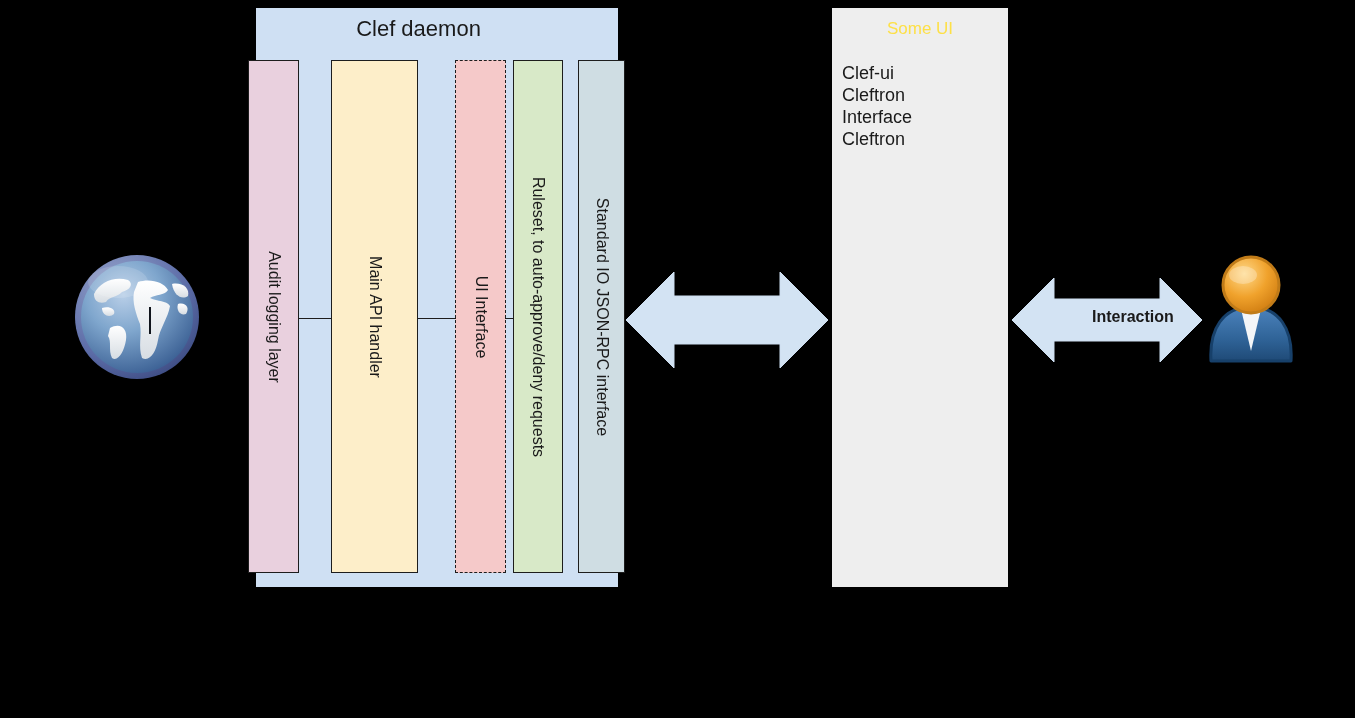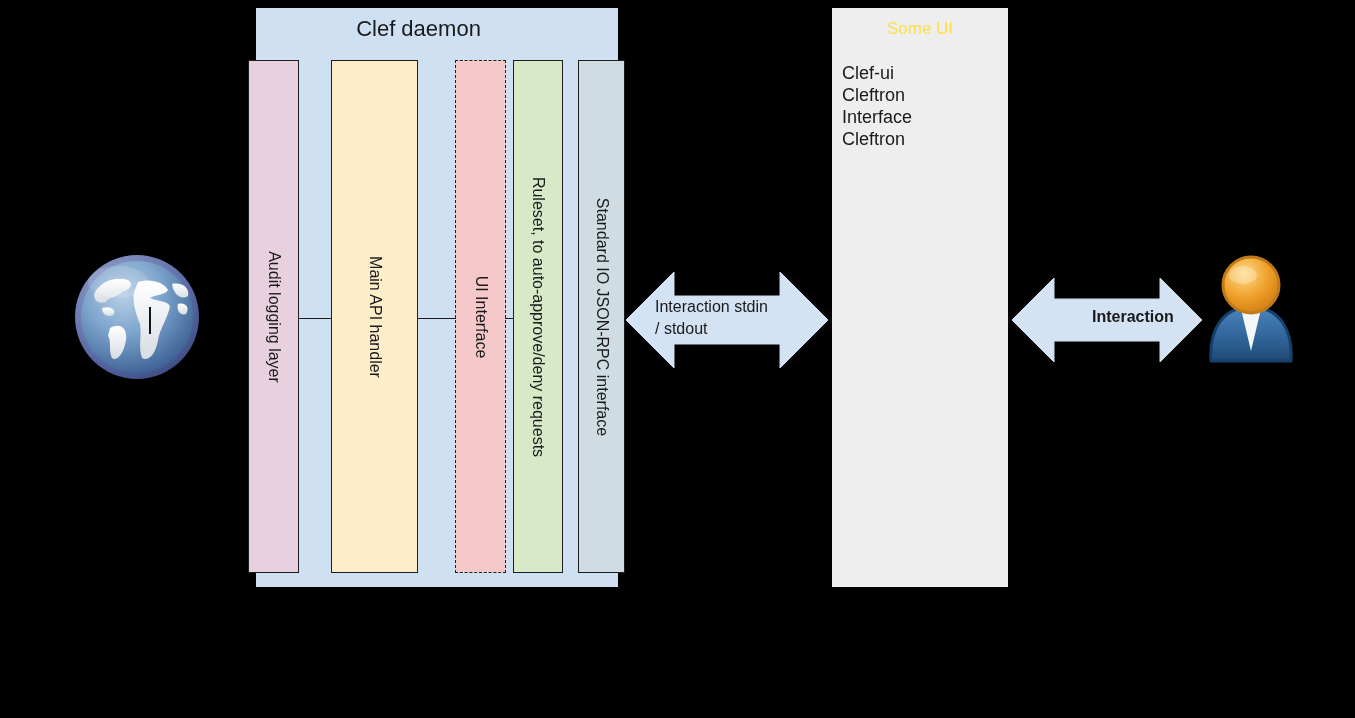--- a/index.html
+++ b/index.html
@@ -193,22 +193,20 @@
     <div>Cleftron</div>
     <div>Interface</div>
     <div>Cleftron</div>
   </div>
 
   <div class="arrow" id="arrow-stdio">
     <svg width="202" height="96" viewBox="0 0 202 96">
       <polygon points="0,48 48,0 48,24 154,24 154,0 202,48 154,96 154,72 48,72 48,96" fill="#d3e3f3" stroke="#cddef0" stroke-width="1"></polygon>
     </svg>
   </div>
-  <div class="arrow-label" id="arrow-stdio-label">Interaction stdin
-/ stdout</div>
 
   <div class="arrow" id="arrow-user">
     <svg width="190" height="84" viewBox="0 0 190 84">
       <polygon points="0,42 42,0 42,21 148,21 148,0 190,42 148,84 148,63 42,63 42,84" fill="#d3e3f3" stroke="#cddef0" stroke-width="1"></polygon>
     </svg>
   </div>
   <div class="arrow-label" id="arrow-user-label">Interaction</div>
 
   <div id="globe-icon">
     <svg width="130" height="130" viewBox="0 0 130 130">

